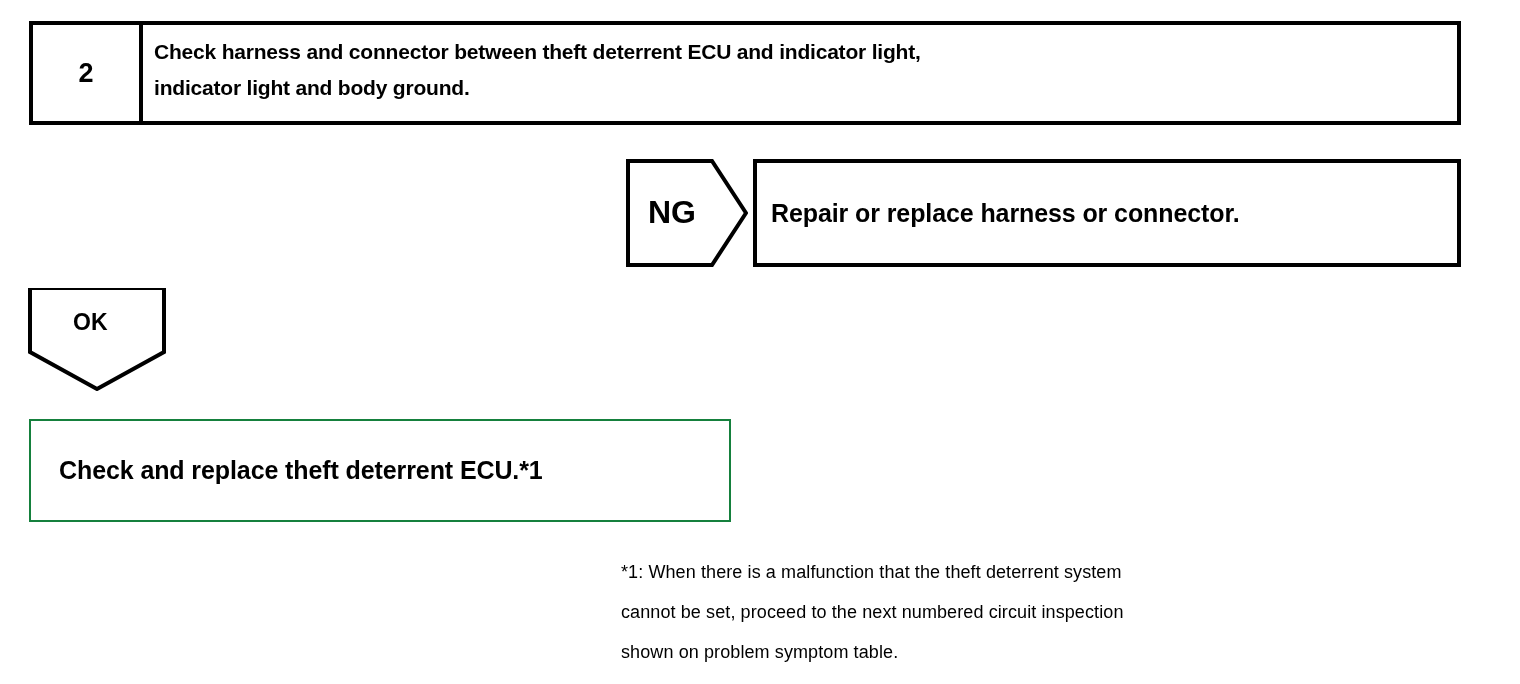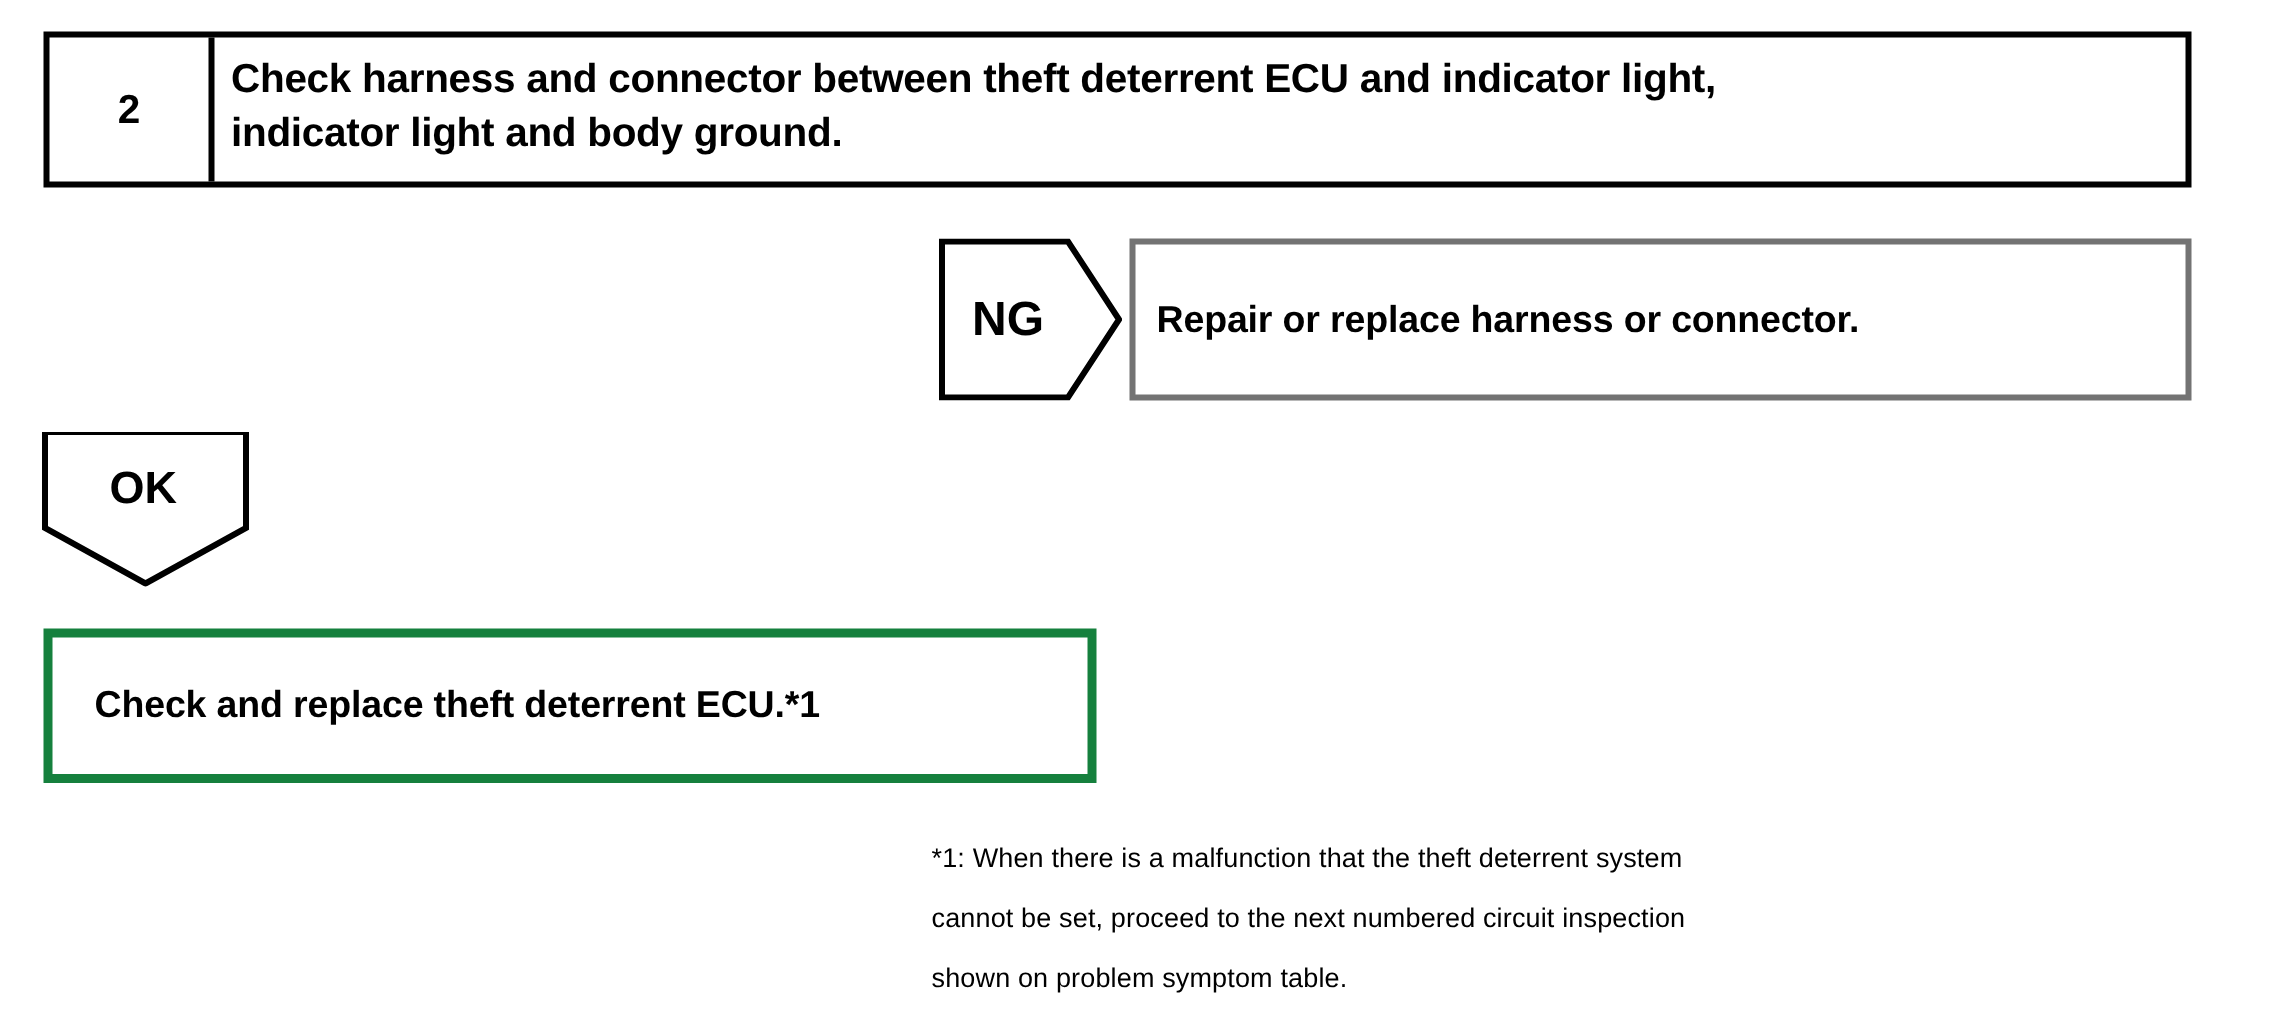--- a/index.html
+++ b/index.html
@@ -47,21 +47,21 @@
     letter-spacing: 0px;
   }
   .step-text-cell {
     flex: 1 1 auto;
     display: flex;
     align-items: flex-start;
     padding: 9px 0 0 11px;
     box-sizing: border-box;
   }
   .step-text {
-    font-size: 27px;
+    font-size: 21px;
     font-weight: bold;
     line-height: 36px;
     letter-spacing: -0.2px;
     white-space: pre-line;
   }
 
   
   .ng-arrow {
     position: absolute;
     left: 626px;
@@ -83,21 +83,21 @@
     line-height: 1;
     letter-spacing: 0px;
   }
 
   .repair-box {
     position: absolute;
     left: 753px;
     top: 159px;
     width: 708px;
     height: 108px;
-    border: 4px solid #737373;
+    border: 4px solid #000000;
     box-sizing: border-box;
     display: flex;
     align-items: center;
   }
   .repair-text {
     padding-left: 14px;
     font-size: 25px;
     font-weight: bold;
     line-height: 1.15;
     letter-spacing: -0.1px;
@@ -113,33 +113,33 @@
   }
   .ok-arrow svg {
     display: block;
     width: 138px;
     height: 103px;
   }
   .ok-label {
     position: absolute;
     left: 73px;
     top: 311px;
-    font-size: 30px;
+    font-size: 23px;
     font-weight: bold;
     line-height: 1;
     letter-spacing: 0px;
   }
 
   .ecu-box {
     position: absolute;
     left: 29px;
     top: 419px;
     width: 702px;
     height: 103px;
-    border: 6px solid #15803d;
+    border: 2px solid #15803d;
     box-sizing: border-box;
     display: flex;
     align-items: center;
   }
   .ecu-text {
     padding-left: 28px;
     font-size: 25px;
     font-weight: bold;
     line-height: 1.15;
     letter-spacing: -0.1px;

